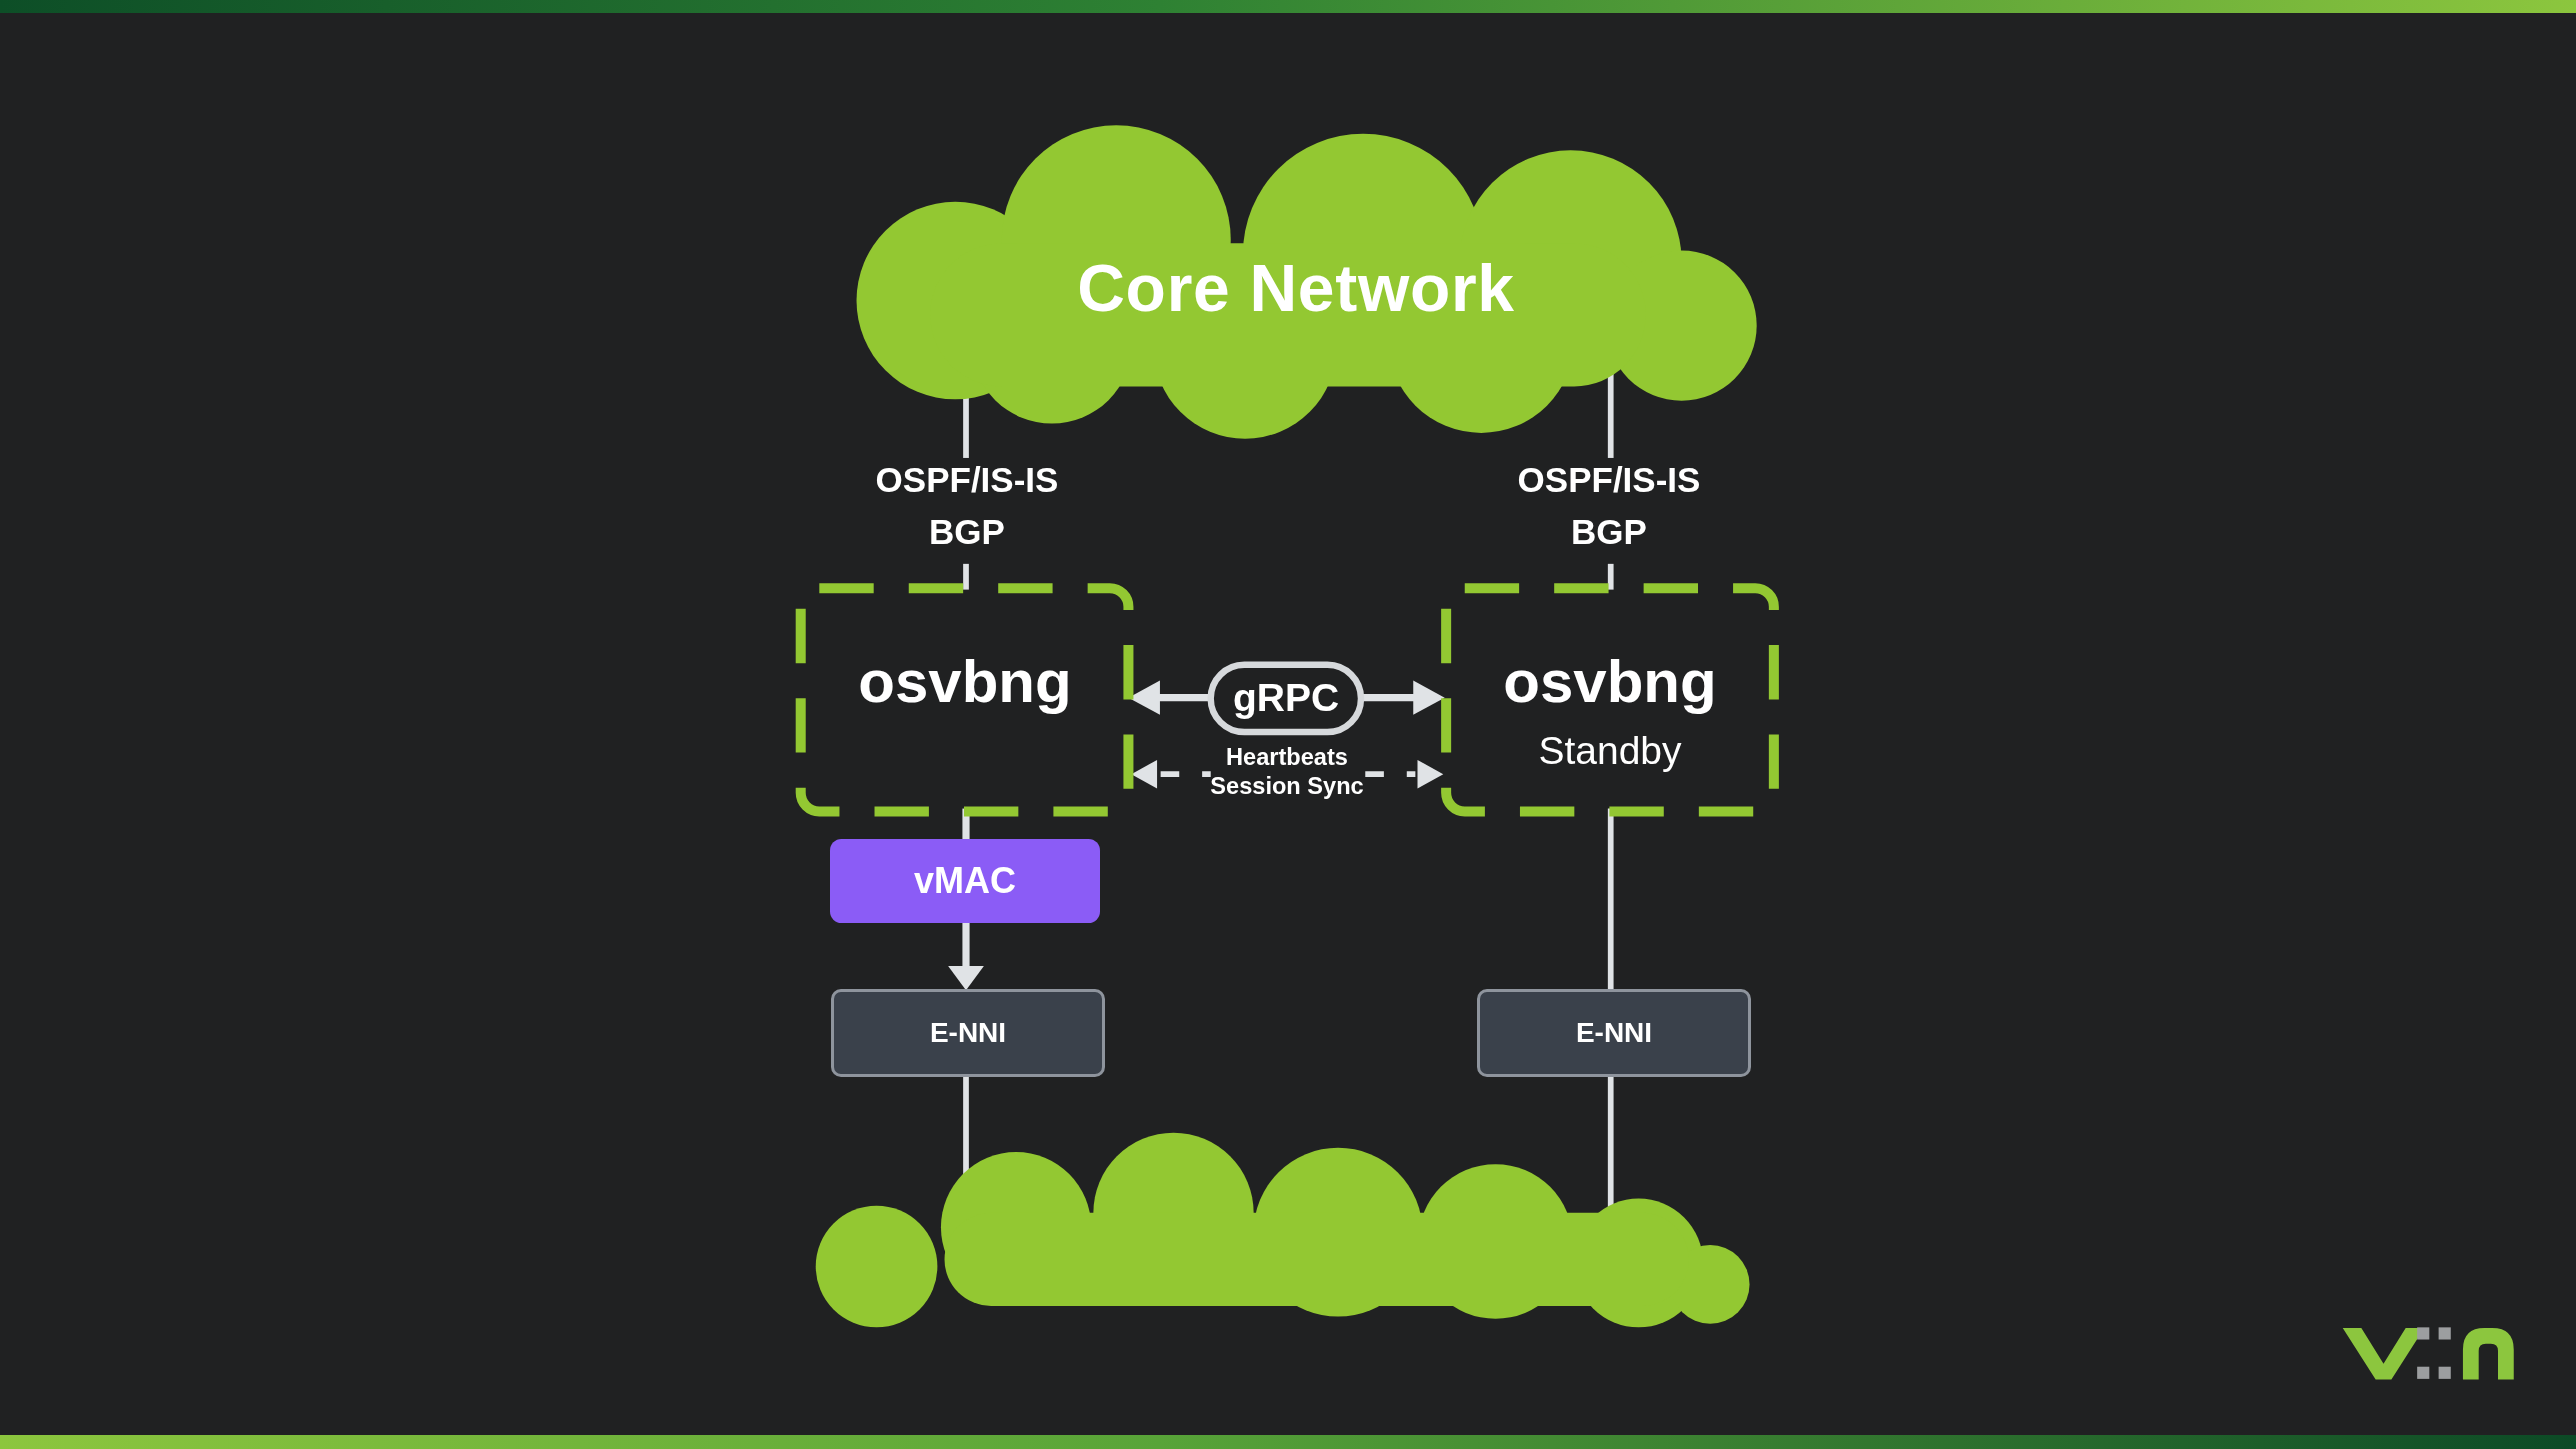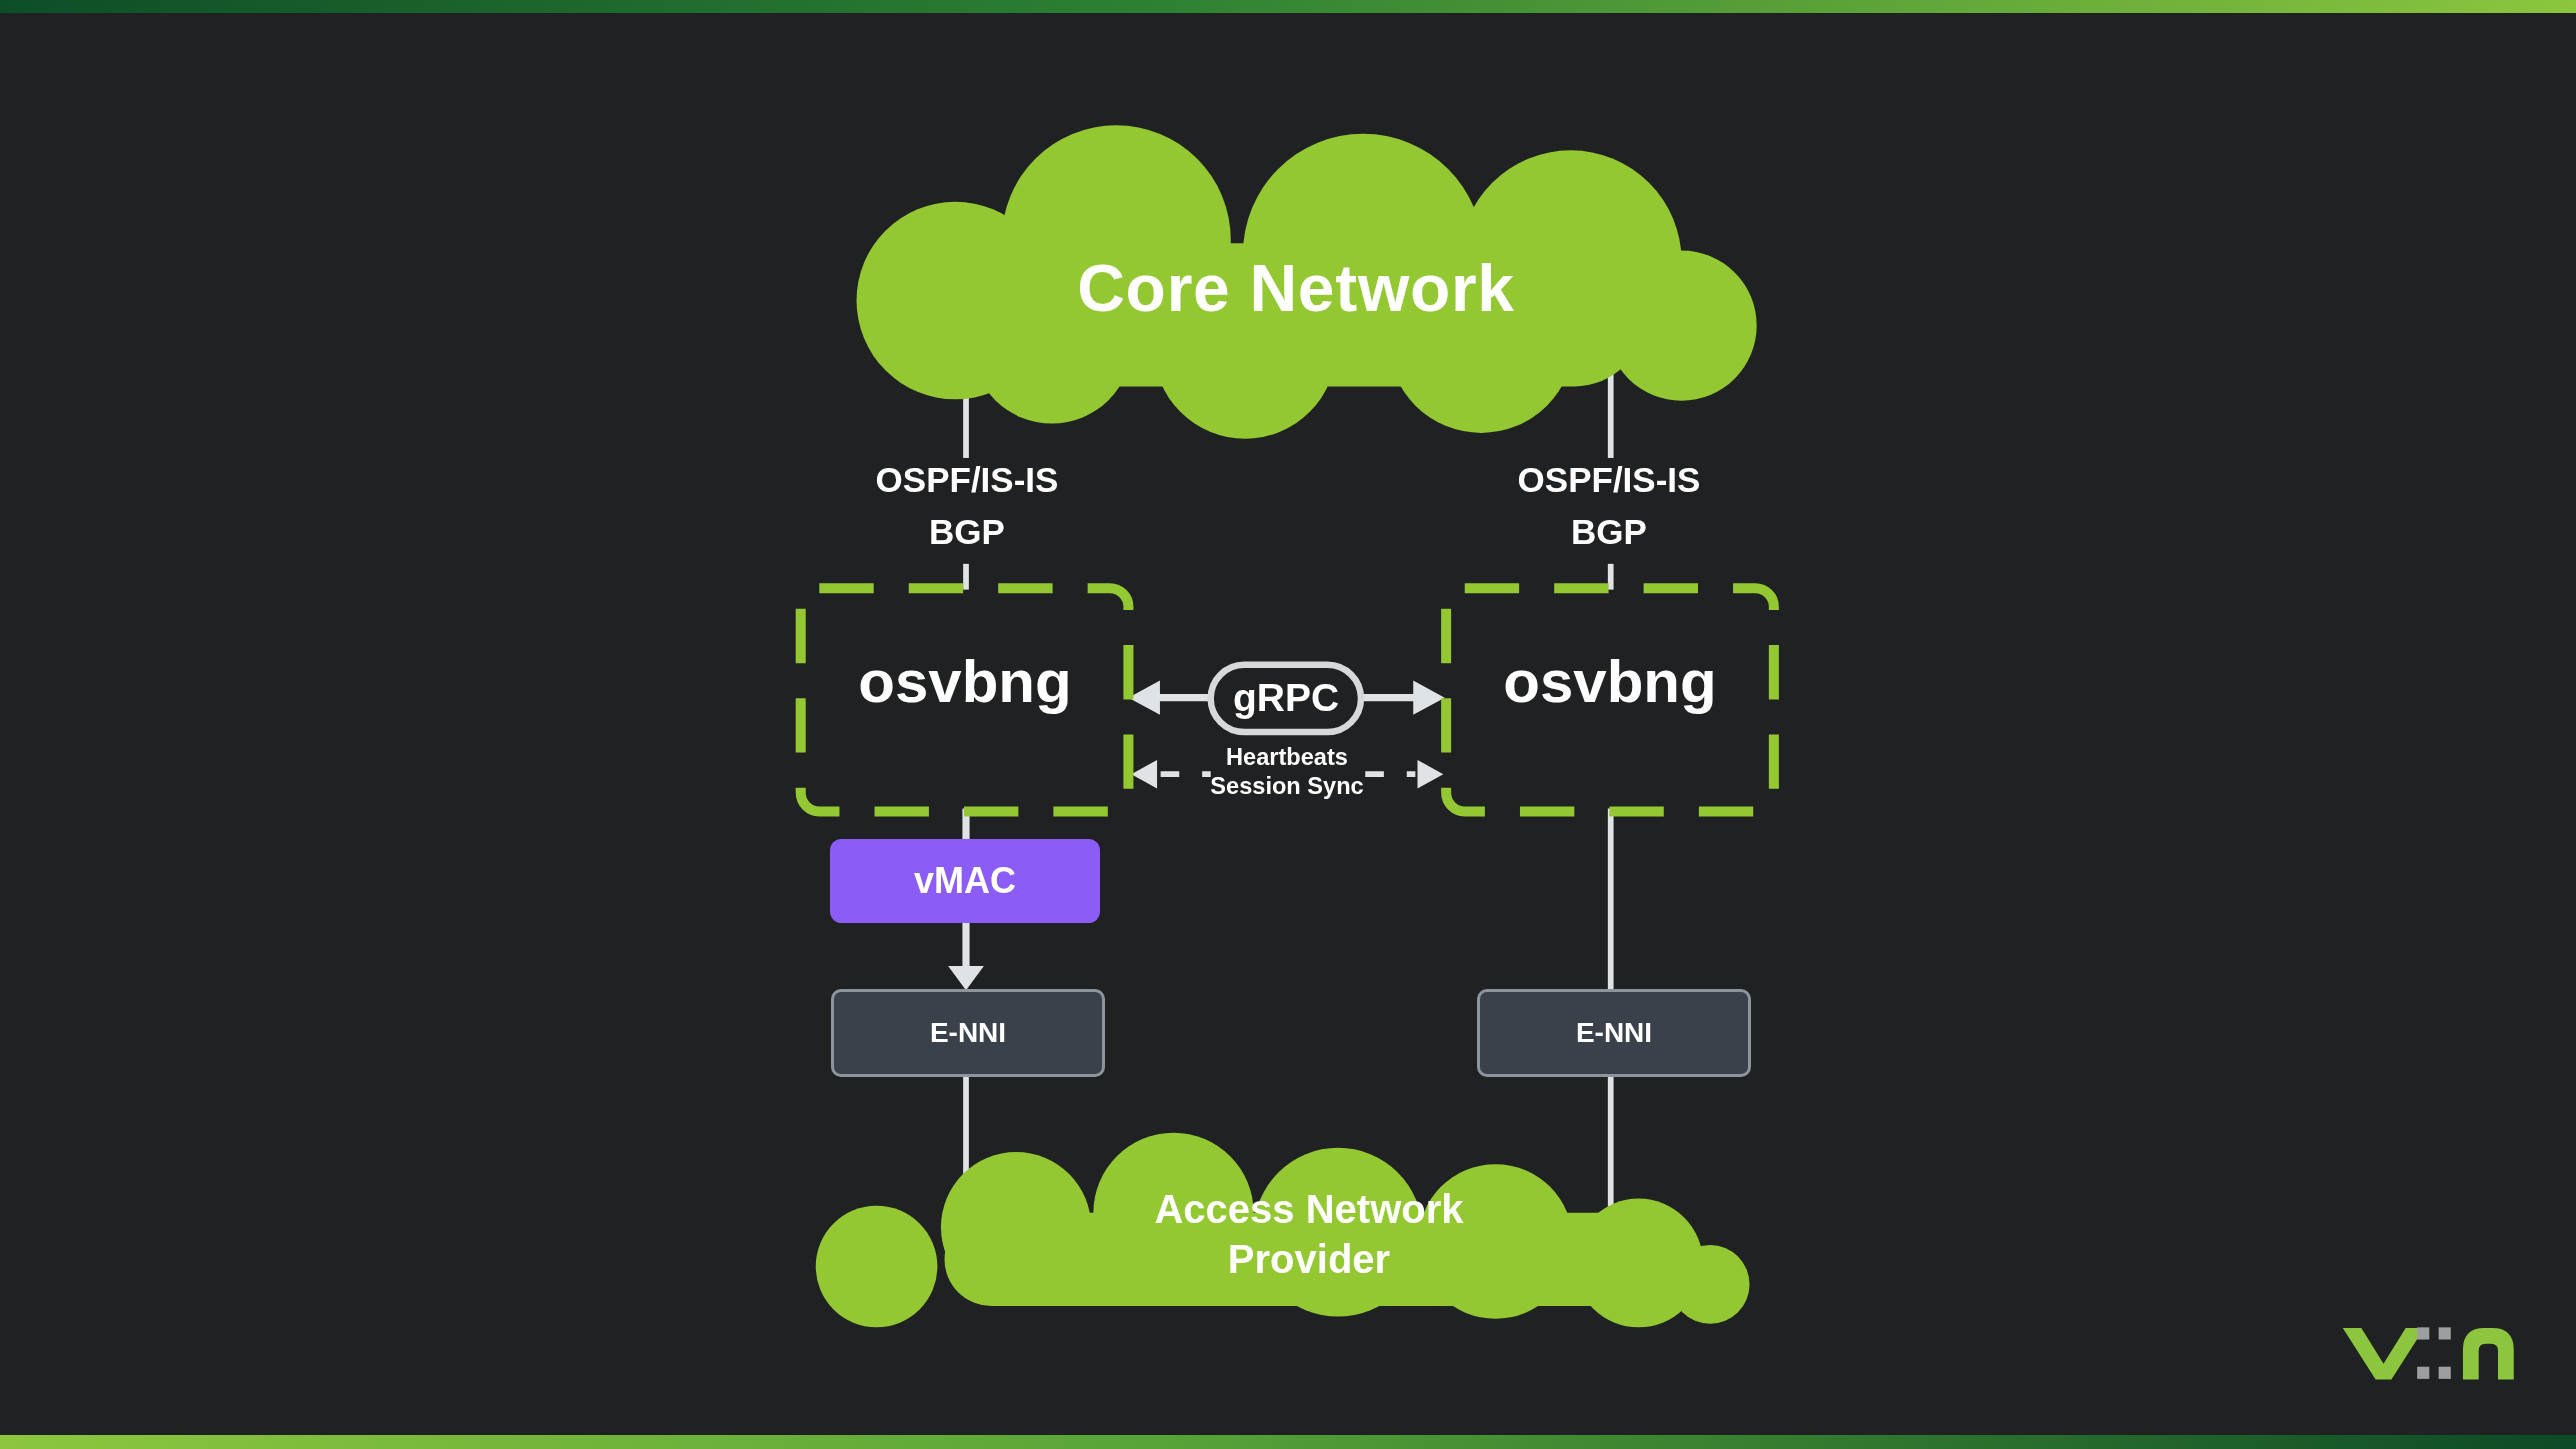--- a/index.html
+++ b/index.html
@@ -110,39 +110,36 @@
   </div>
 
   <div class="lbl protocol" style="left:1466px;top:454px;width:286px;">
     <div>OSPF/IS-IS</div>
     <div>BGP</div>
   </div>
 
   <div class="lbl node-title" style="left:801px;top:639px;width:328px;">osvbng</div>
 
   <div class="lbl node-title" style="left:1446px;top:639px;width:328px;">osvbng</div>
+  <div class="lbl node-state" style="left:1446px;top:728px;width:328px;">Standby</div>
 
   <div class="lbl grpc" style="left:1211px;top:676px;width:150px;">gRPC</div>
 
   <div class="lbl sync" style="left:1174px;top:743px;width:226px;">
     <div>Heartbeats</div>
     <div>Session Sync</div>
   </div>
 
   <div id="vmac-box" class="chipbox">
     <span>vMAC</span>
   </div>
 
   <div id="enni-left" class="chipbox enni">
     <span>E-NNI</span>
   </div>
 
   <div id="enni-right" class="chipbox enni">
     <span>E-NNI</span>
   </div>
 
-  <div class="lbl access-label" style="left:1023px;top:1184px;width:572px;">
-    <div>Access Network</div>
-    <div>Provider</div>
-  </div>
 
 </div>
 
 
 </body></html>

